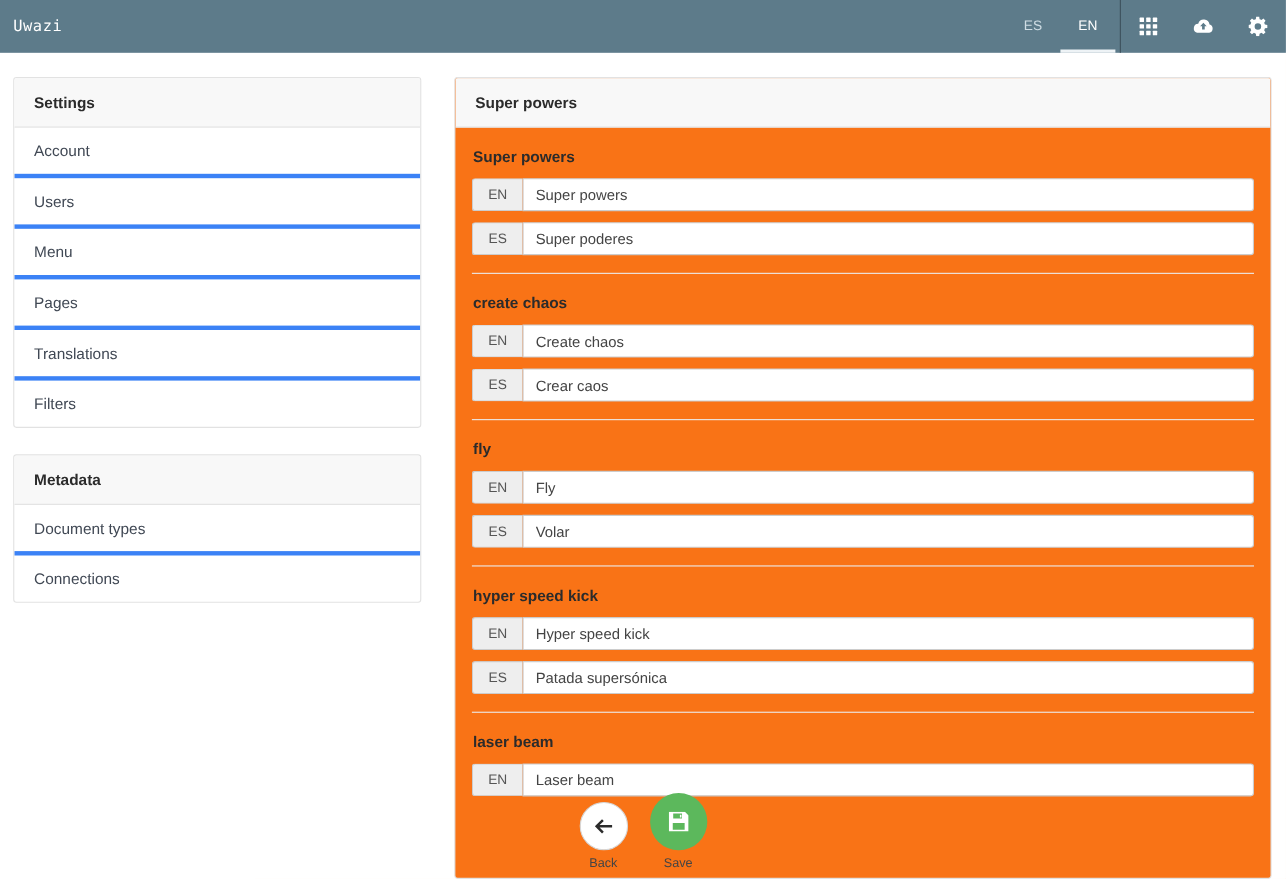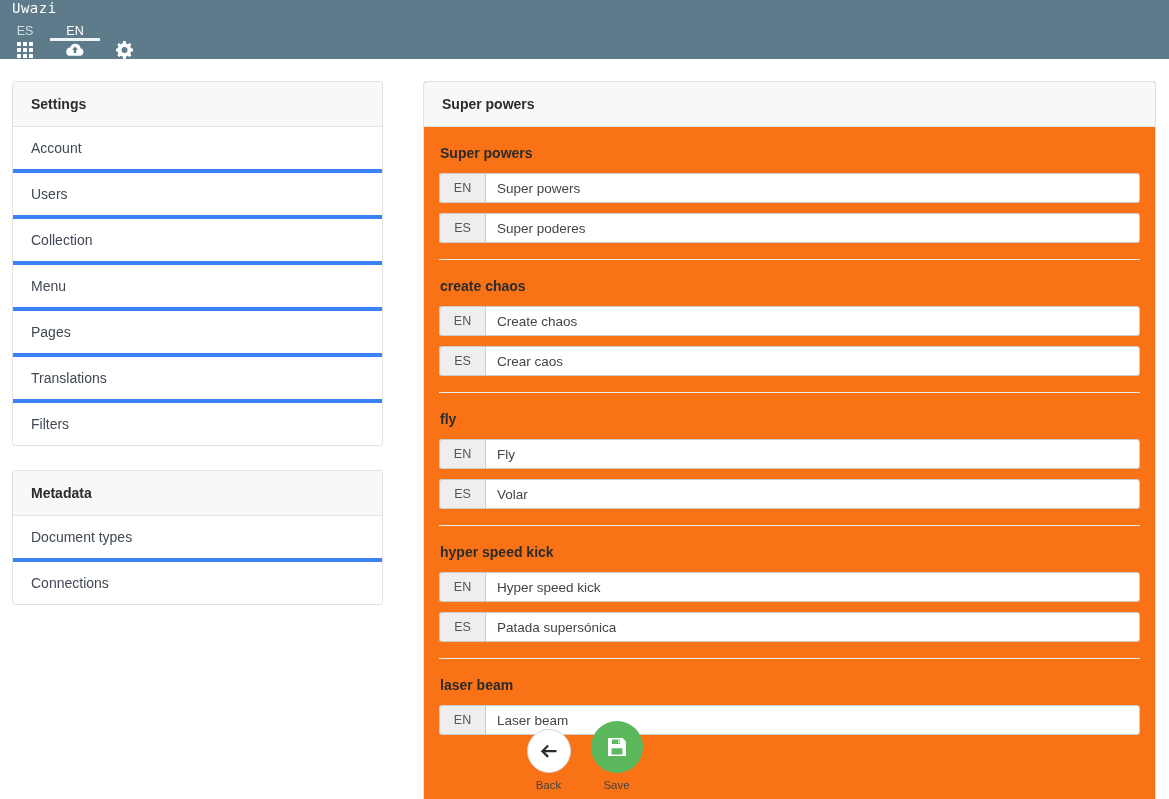--- a/index.html
+++ b/index.html
@@ -8,26 +8,25 @@
     width: 1169px; height: 799px;
     overflow: hidden;
     background: #ffffff;
     font-family: "Liberation Sans", sans-serif;
     color: #333;
   }
 
   
   .topbar {
     position: relative;
-    height: 59px;
+    height: 48px;
     background: #5d7b8a;
     display: flex;
     align-items: stretch;
     color: #fff;
-    flex-direction: column;
   }
   .brand {
     display: flex; align-items: center;
     padding: 0 14px 0 12px;
     font-family: "DejaVu Sans Mono", "Liberation Mono", monospace;
     font-size: 14px;
     letter-spacing: .5px;
     color: #ffffff;
   }
   .topbar-spacer { flex: 1 1 auto; }
@@ -63,21 +62,21 @@
     grid-template-rows: repeat(3, 4px);
     gap: 2px;
   }
   .grid-icon i { background: #fff; display: block; border-radius: .5px; }
 
   
   .page {
     display: flex;
     align-items: flex-start;
     padding: 22px 13px 0 12px;
-    gap: 40px;
+    gap: 30px;
     height: 751px;
   }
 
   
   .sidebar { width: 371px; flex: 0 0 371px; }
   .panel {
     background: #fff;
     border: 1px solid #e2e2e2;
     border-radius: 3px;
     margin-bottom: 24px;
@@ -248,21 +247,20 @@
 
 <div class="page">
 
   <div class="sidebar">
 
     <div class="panel">
       <div class="panel-head">Settings</div>
       <ul class="panel-list">
         <li><span>Account</span></li>
         <li><span>Users</span></li>
-        <li><span>Collection</span></li>
         <li><span>Menu</span></li>
         <li><span>Pages</span></li>
         <li><span>Translations</span></li>
         <li><span>Filters</span></li>
       </ul>
     </div>
 
     <div class="panel">
       <div class="panel-head">Metadata</div>
       <ul class="panel-list">

